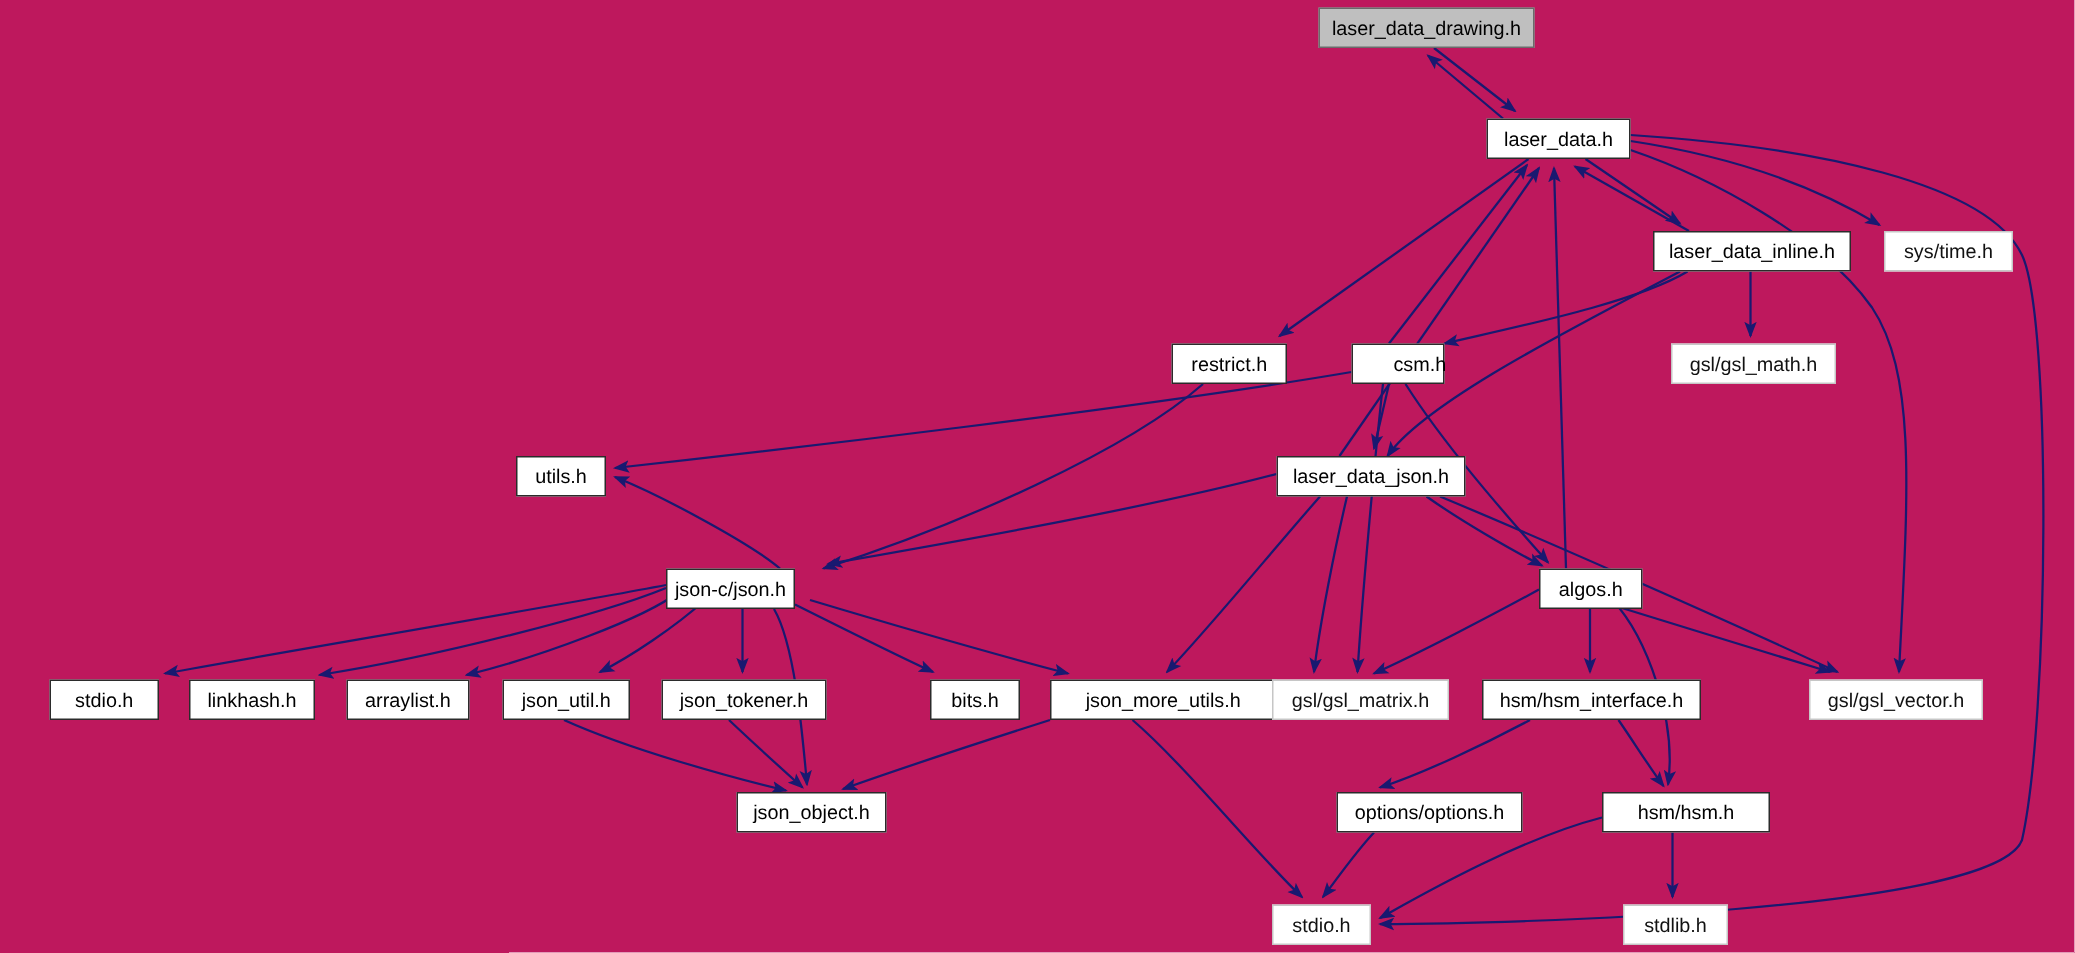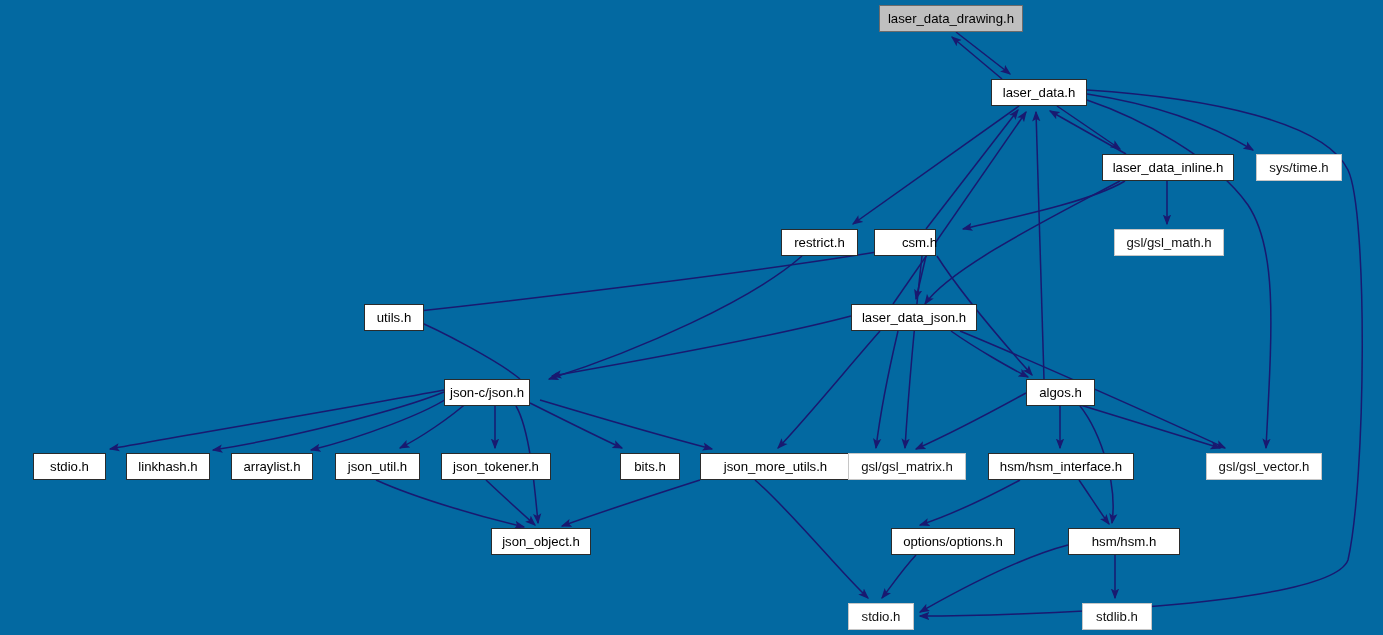--- a/index.html
+++ b/index.html
@@ -5,21 +5,21 @@
 <style>
   html, body {
     margin: 0;
     padding: 0;
     background: #ffffff;
   }
   #graph-canvas {
     position: relative;
     width: 1383px;
     height: 635px;
-    background: #0369a1;
+    background: #be185d;
     font-family: "Liberation Sans", sans-serif;
     overflow: hidden;
   }
   #edge-layer {
     position: absolute;
     left: 0;
     top: 0;
     width: 1383px;
     height: 635px;
     pointer-events: none;
@@ -143,27 +143,27 @@
       </div>
       <div class="gnode internal" style="left: 1102px; top: 154px; width: 132px; height: 27px;">
         <span class="nodelabel">laser_data_inline.h</span>
       </div>
       <div class="gnode external" style="left: 1256px; top: 154px; width: 86px; height: 27px;">
         <span class="nodelabel">sys/time.h</span>
       </div>
       <div class="gnode internal" style="left: 781px; top: 229px; width: 77px; height: 27px; text-align: center;">
         <span class="nodelabel">restrict.h</span>
       </div>
-      <div class="gnode internal" style="left: 874px; top: 229px; width: 62px; height: 27px; padding-left: 36px;">
+      <div class="gnode internal" style="left: 901px; top: 229px; width: 62px; height: 27px; padding-left: 36px;">
         <span class="nodelabel">csm.h</span>
       </div>
       <div class="gnode external" style="left: 1114px; top: 229px; width: 110px; height: 27px;">
         <span class="nodelabel">gsl/gsl_math.h</span>
       </div>
-      <div class="gnode internal" style="left: 364px; top: 304px; width: 60px; height: 27px;">
+      <div class="gnode internal" style="left: 344px; top: 304px; width: 60px; height: 27px;">
         <span class="nodelabel">utils.h</span>
       </div>
       <div class="gnode internal" style="left: 851px; top: 304px; width: 126px; height: 27px;">
         <span class="nodelabel">laser_data_json.h</span>
       </div>
       <div class="gnode internal" style="left: 444px; top: 379px; width: 86px; height: 27px;">
         <span class="nodelabel">json-c/json.h</span>
       </div>
       <div class="gnode internal" style="left: 1026px; top: 379px; width: 69px; height: 27px; align-items: center;">
         <span class="nodelabel">algos.h</span>

